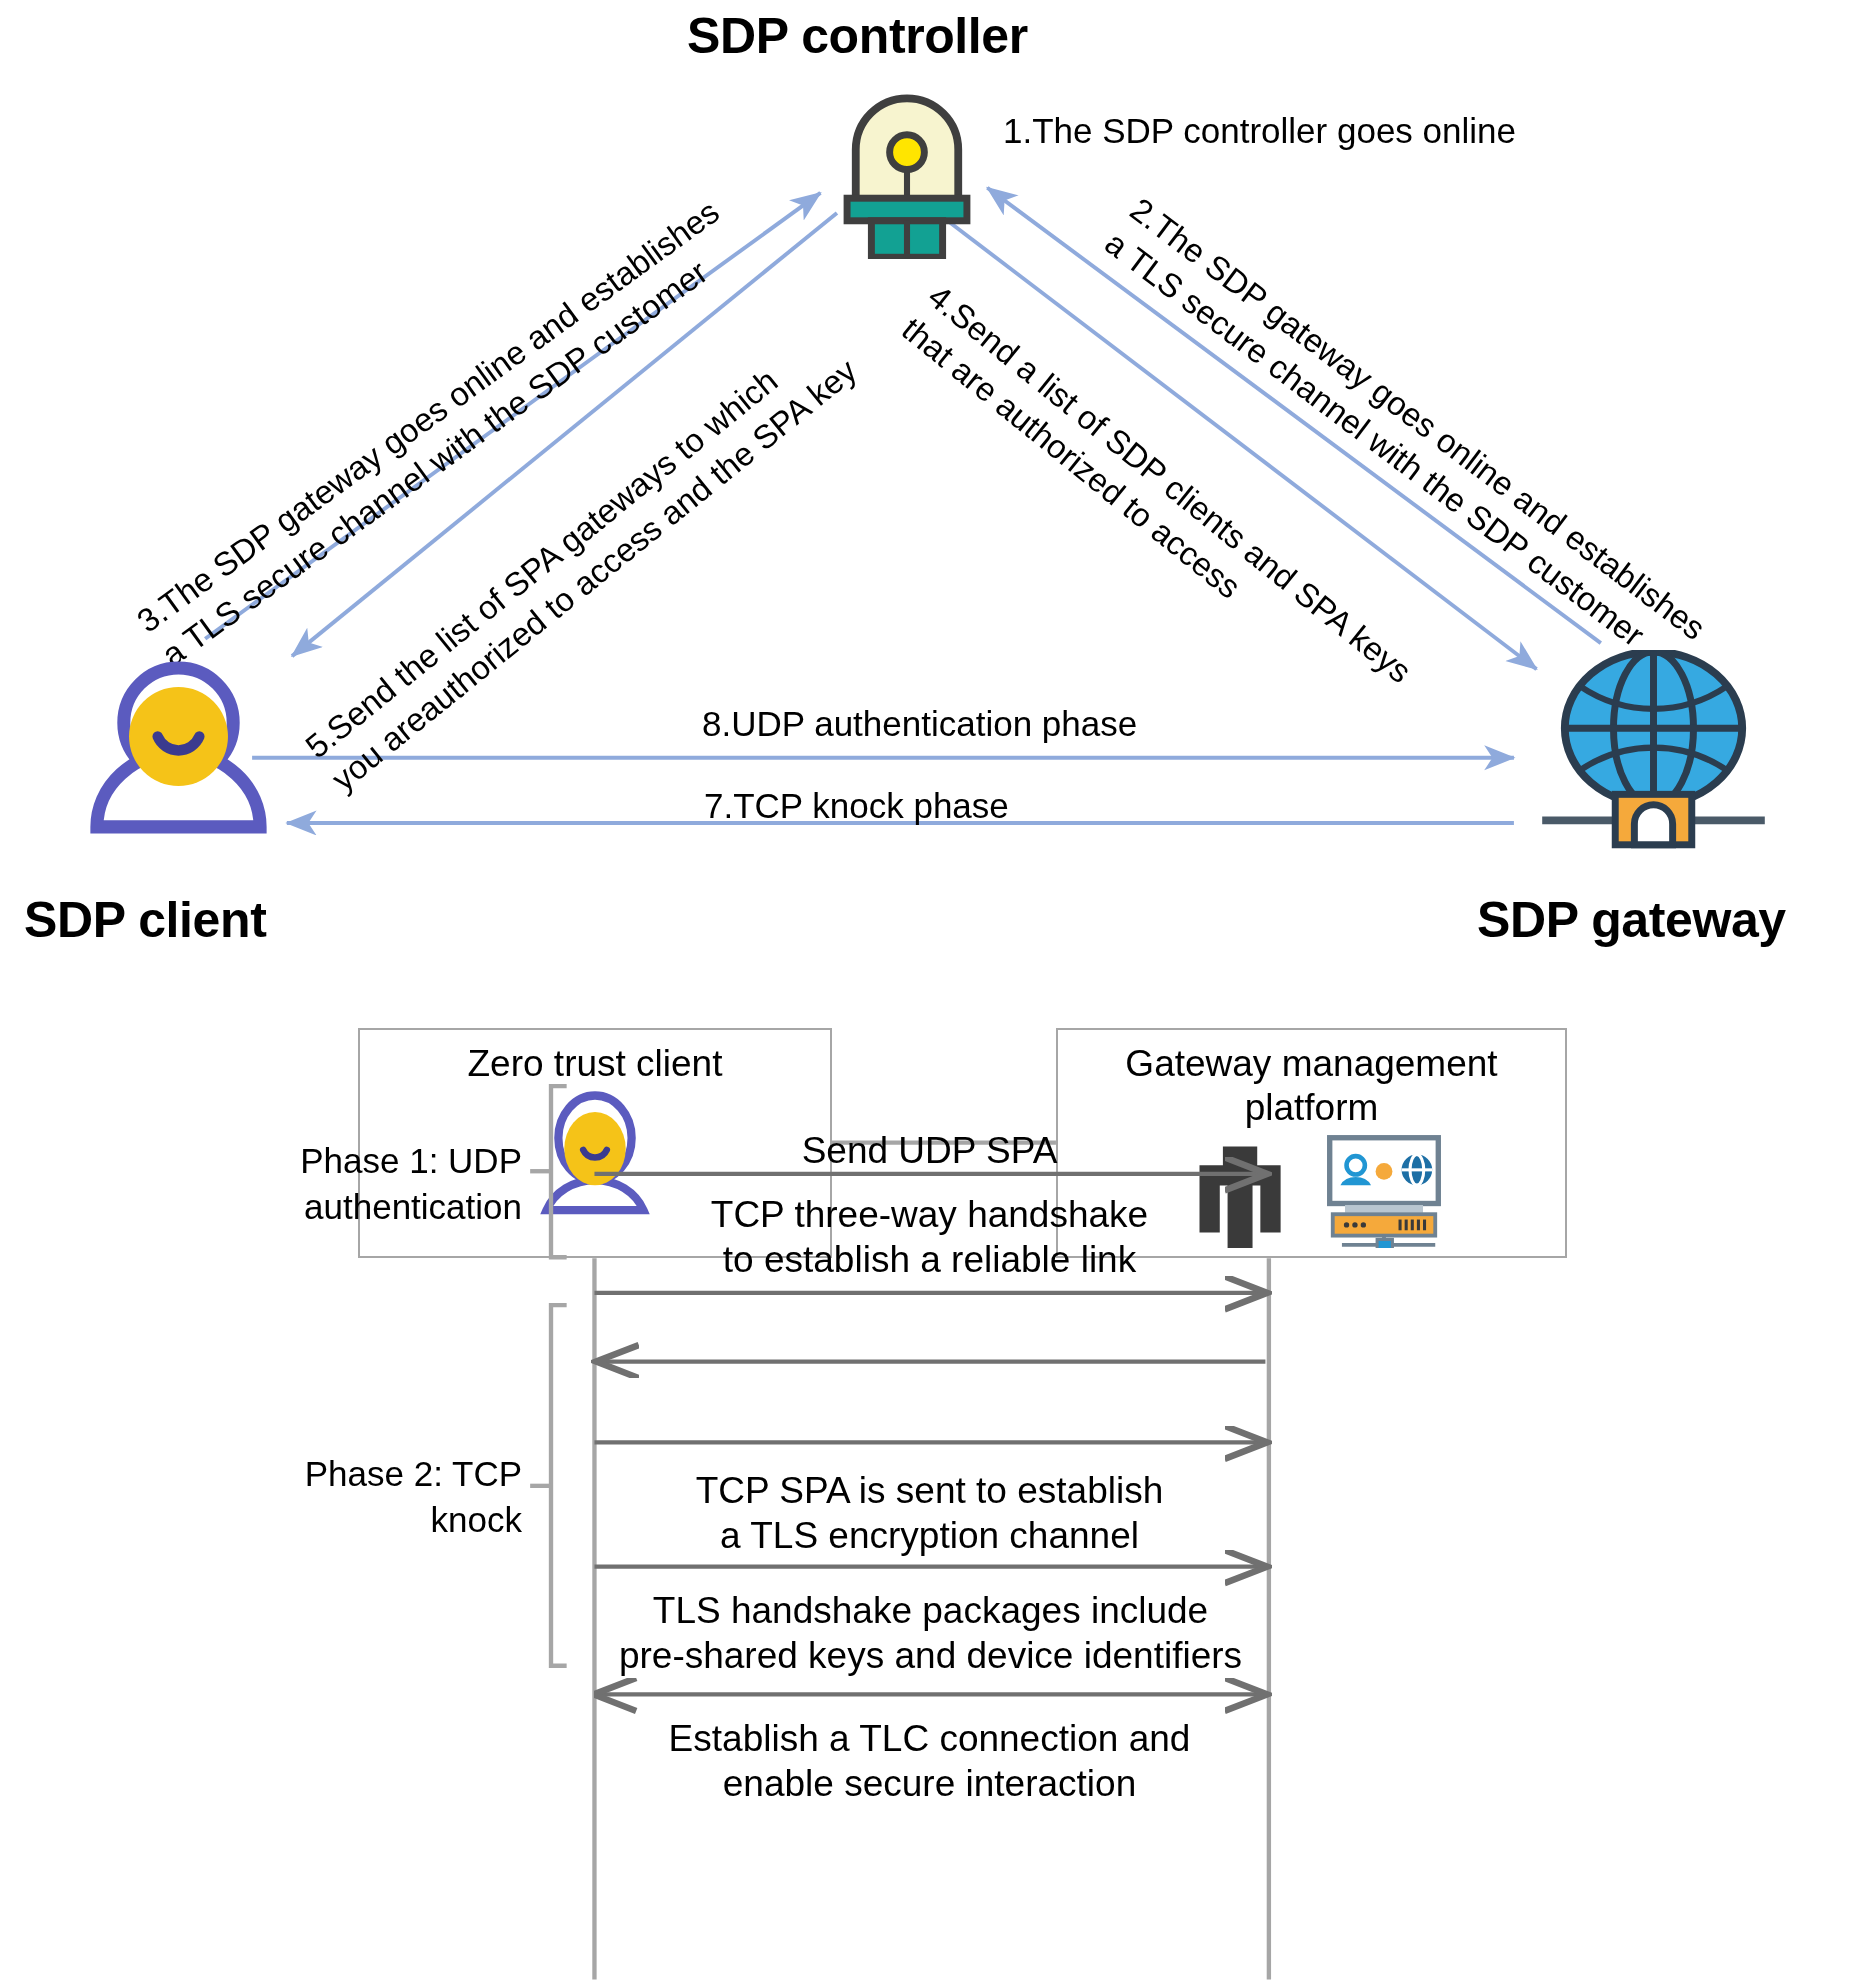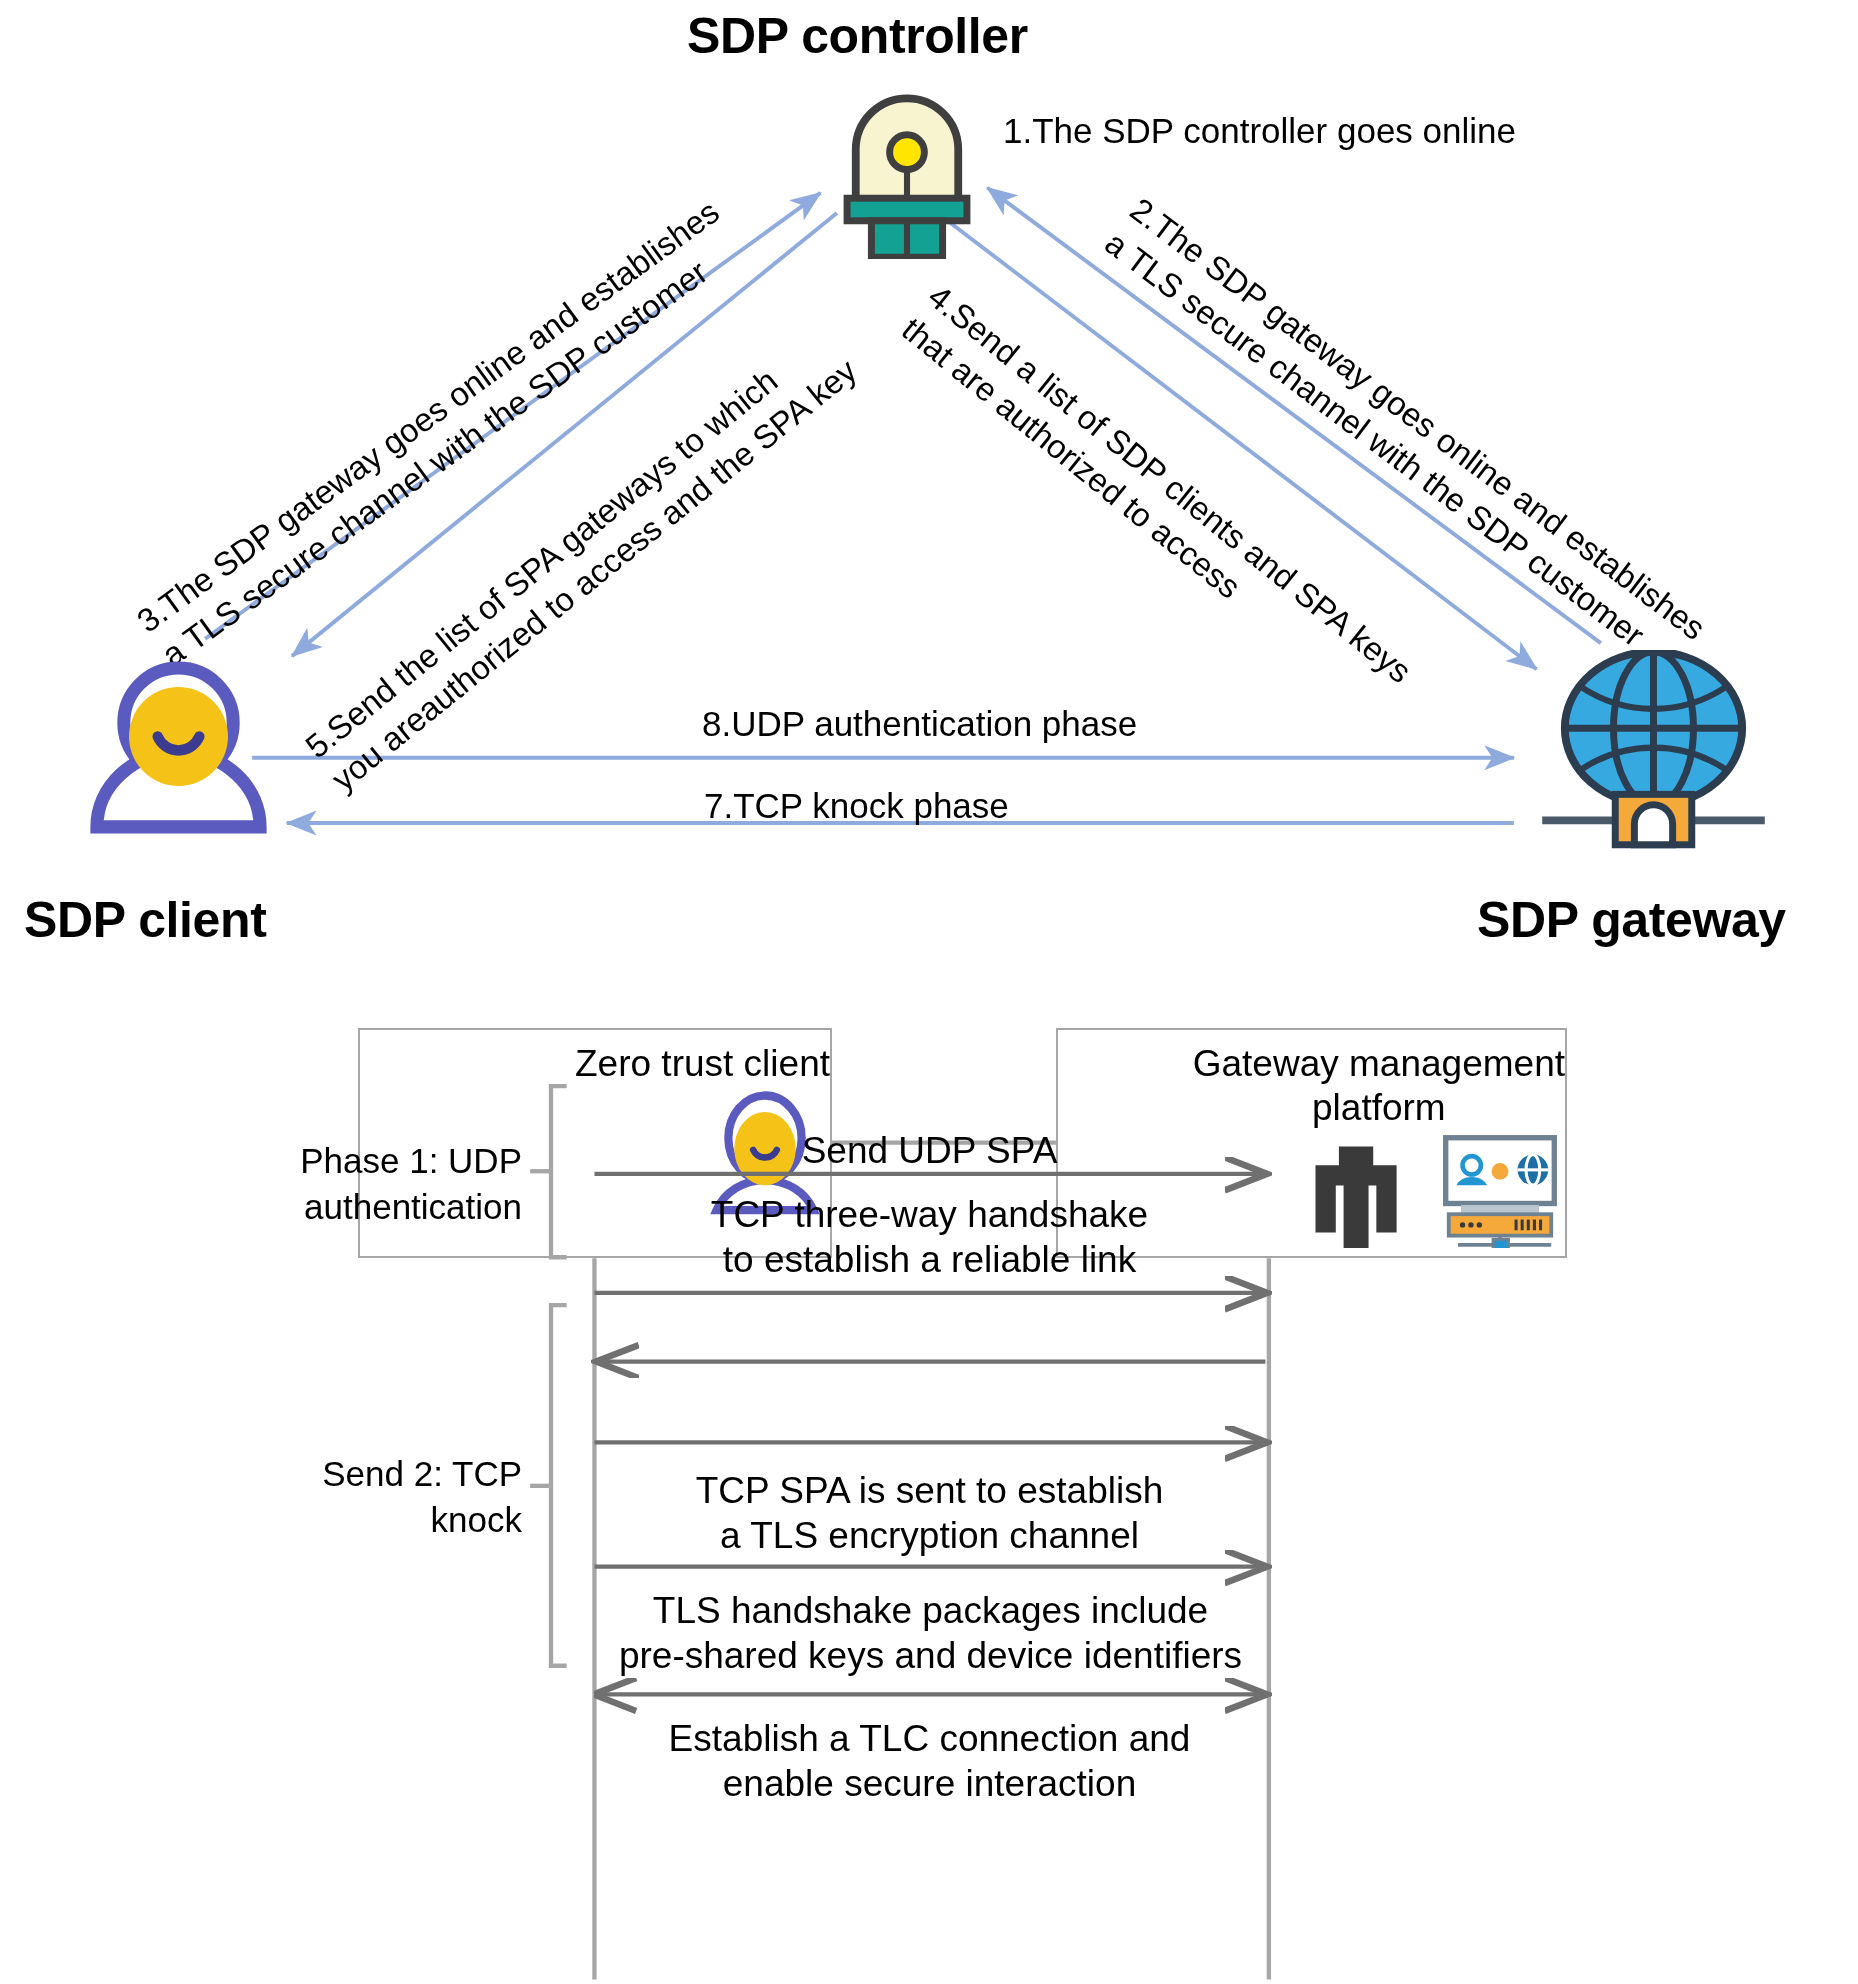--- a/index.html
+++ b/index.html
@@ -16,21 +16,21 @@
   }
   .rot-label{
     font-size:33px;line-height:1.28;white-space:nowrap;
     transform-origin:left top;
   }
   .flat-label{font-size:35px;white-space:nowrap;}
 
   
   .seq-box{
     border:2.6px solid #a6a6a6;background:#fff;box-sizing:border-box;
-    display:flex;flex-direction:column;align-items:flex-end;
+    display:flex;flex-direction:column;align-items:center;
   }
   .seq-box-title{font-size:37px;line-height:1.18;text-align:center;padding-top:12px;}
   .phase-label{font-size:35px;line-height:1.3;text-align:right;white-space:pre-line;}
   .msg-label{font-size:37px;line-height:1.22;text-align:center;white-space:pre-line;}
   svg{display:block;}
 </style>
 </head>
 <body>
 
 <div class="stage">
@@ -198,21 +198,21 @@
       <line x1="684" y1="201" x2="1456" y2="201" stroke="#707070" stroke-width="5" marker-end="url(#ahG)"></line>
       <line x1="684" y1="338" x2="1456" y2="338" stroke="#707070" stroke-width="5" marker-end="url(#ahG)"></line>
       <line x1="1456" y1="417" x2="688" y2="417" stroke="#707070" stroke-width="5" marker-end="url(#ahG)"></line>
       <line x1="684" y1="510" x2="1456" y2="510" stroke="#707070" stroke-width="5" marker-end="url(#ahG)"></line>
       <line x1="684" y1="653" x2="1456" y2="653" stroke="#707070" stroke-width="5" marker-end="url(#ahG)"></line>
       <line x1="688" y1="800" x2="1456" y2="800" stroke="#707070" stroke-width="5" marker-end="url(#ahG)" marker-start="url(#ahGs)"></line>
     </svg>
 
     <div class="abs phase-label" style="left:183px;top:139px;width:339px;">Phase 1: UDP
 authentication</div>
-    <div class="abs phase-label" style="left:183px;top:452px;width:339px;">Send 2: TCP
+    <div class="abs phase-label" style="left:183px;top:452px;width:339px;">Phase 2: TCP
 knock</div>
 
     <div class="abs msg-label" style="left:594px;top:129px;width:671px;">Send UDP SPA</div>
     <div class="abs msg-label" style="left:594px;top:193px;width:671px;">TCP three-way handshake
 to establish a reliable link</div>
     <div class="abs msg-label" style="left:594px;top:469px;width:671px;">TCP SPA is sent to establish
 a TLS encryption channel</div>
     <div class="abs msg-label" style="left:574px;top:589px;width:713px;">TLS handshake packages include
 pre-shared keys and device identifiers</div>
     <div class="abs msg-label" style="left:594px;top:717px;width:671px;">Establish a TLC connection and

